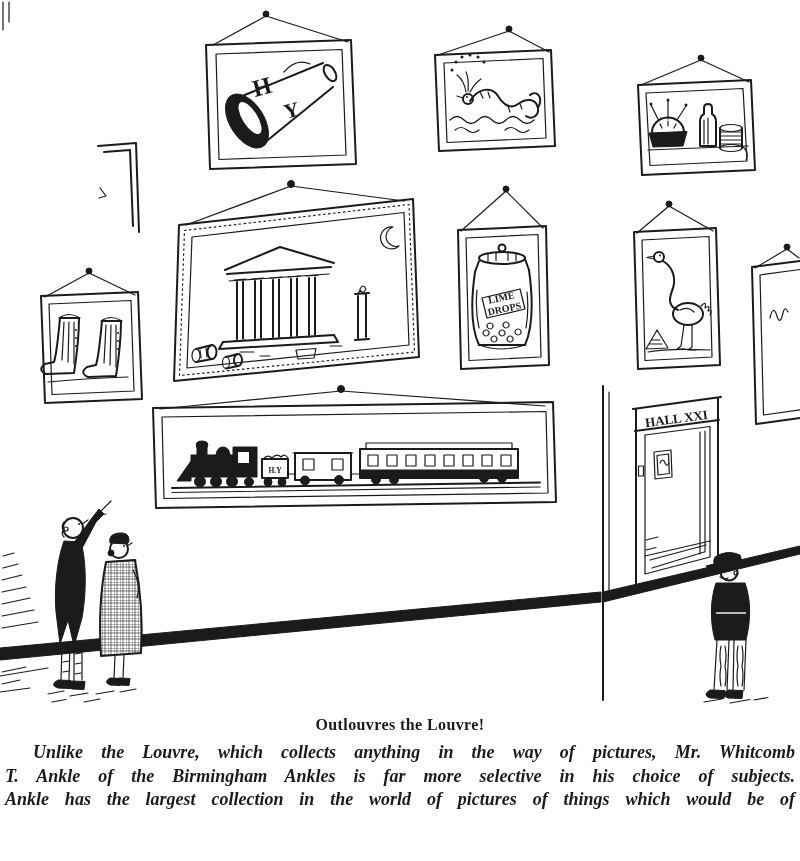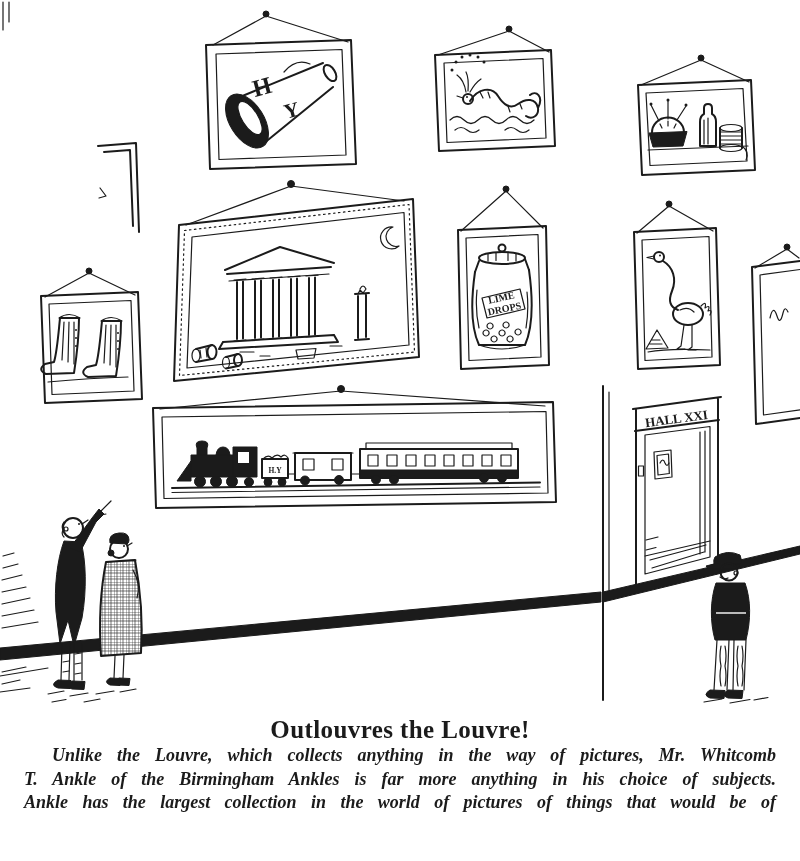--- a/index.html
+++ b/index.html
@@ -9,22 +9,22 @@
   .page { width:800px; height:861px; position:relative; background:var(--paper); }
   svg.scene { display:block; color:var(--ink); }
   .ln { fill:none; stroke:var(--ink); stroke-width:2; stroke-linecap:round; stroke-linejoin:round; }
   .tn { fill:none; stroke:var(--ink); stroke-width:1.2; stroke-linecap:round; stroke-linejoin:round; }
   .ink { fill:var(--ink); stroke:var(--ink); stroke-width:1; stroke-linejoin:round; }
   .wf { fill:var(--paper); }
   .dot { fill:none; stroke:var(--ink); stroke-width:3; stroke-linecap:round; }
   .dot2 { fill:none; stroke:var(--ink); stroke-width:2; stroke-linecap:round; }
   .ctx { font-family:"Liberation Serif", serif; font-weight:bold; fill:var(--ink); }
   .caption { padding-top:10px; text-align:center; }
-  .caption-title { font-size:25px; font-weight:bold; letter-spacing:.4px; }
-  .caption-body { padding:0 24px; }
+  .caption-title { font-size:16px; font-weight:bold; letter-spacing:.4px; margin-bottom:7px; }
+  .caption-body { padding:0 5px; }
   .caption-line { font-size:18px; font-style:italic; font-weight:bold; line-height:23.5px;
                   text-align:justify; text-align-last:justify; }
   .caption-line.first { text-indent:28px; }
   .caption-line.last { text-align:left; text-align-last:left; }
 </style>
 </head>
 <body>
 
 <div class="page">
 
@@ -301,18 +301,18 @@
     <path class="tn" d="M721,646 q-2,10 0,20 q-2,10 0,20 M725,646 q2,10 0,20 q2,10 0,20 M738,646 q-2,10 0,20 q-2,10 0,20 M742,646 q2,10 0,20 q2,10 0,20"></path>
     <path class="ink" d="M710,690 q-8,5 0,8 l14,.5 l1,-8 Z M728,690 q-8,5 0,8 l14,.5 l1,-8 Z"></path>
     <path class="tn" d="M704,702 l18,-3 M730,703 l20,-3.5 M754,700 l14,-2.5"></path>
   </g>
 </svg>
 
   <div class="caption">
     <div class="caption-title">Outlouvres the Louvre!</div>
     <div class="caption-body">
       <div class="caption-line first">Unlike the Louvre, which collects anything in the way of pictures, Mr. Whitcomb</div>
-      <div class="caption-line">T. Ankle of the Birmingham Ankles is far more anything in his choice of subjects.</div>
-      <div class="caption-line">Ankle has the largest collection in the world of pictures of things that would be of</div>
+      <div class="caption-line">T. Ankle of the Birmingham Ankles is far more selective in his choice of subjects.</div>
+      <div class="caption-line">Ankle has the largest collection in the world of pictures of things which would be of</div>
     </div>
   </div>
 
 </div>
 
 </body></html>

